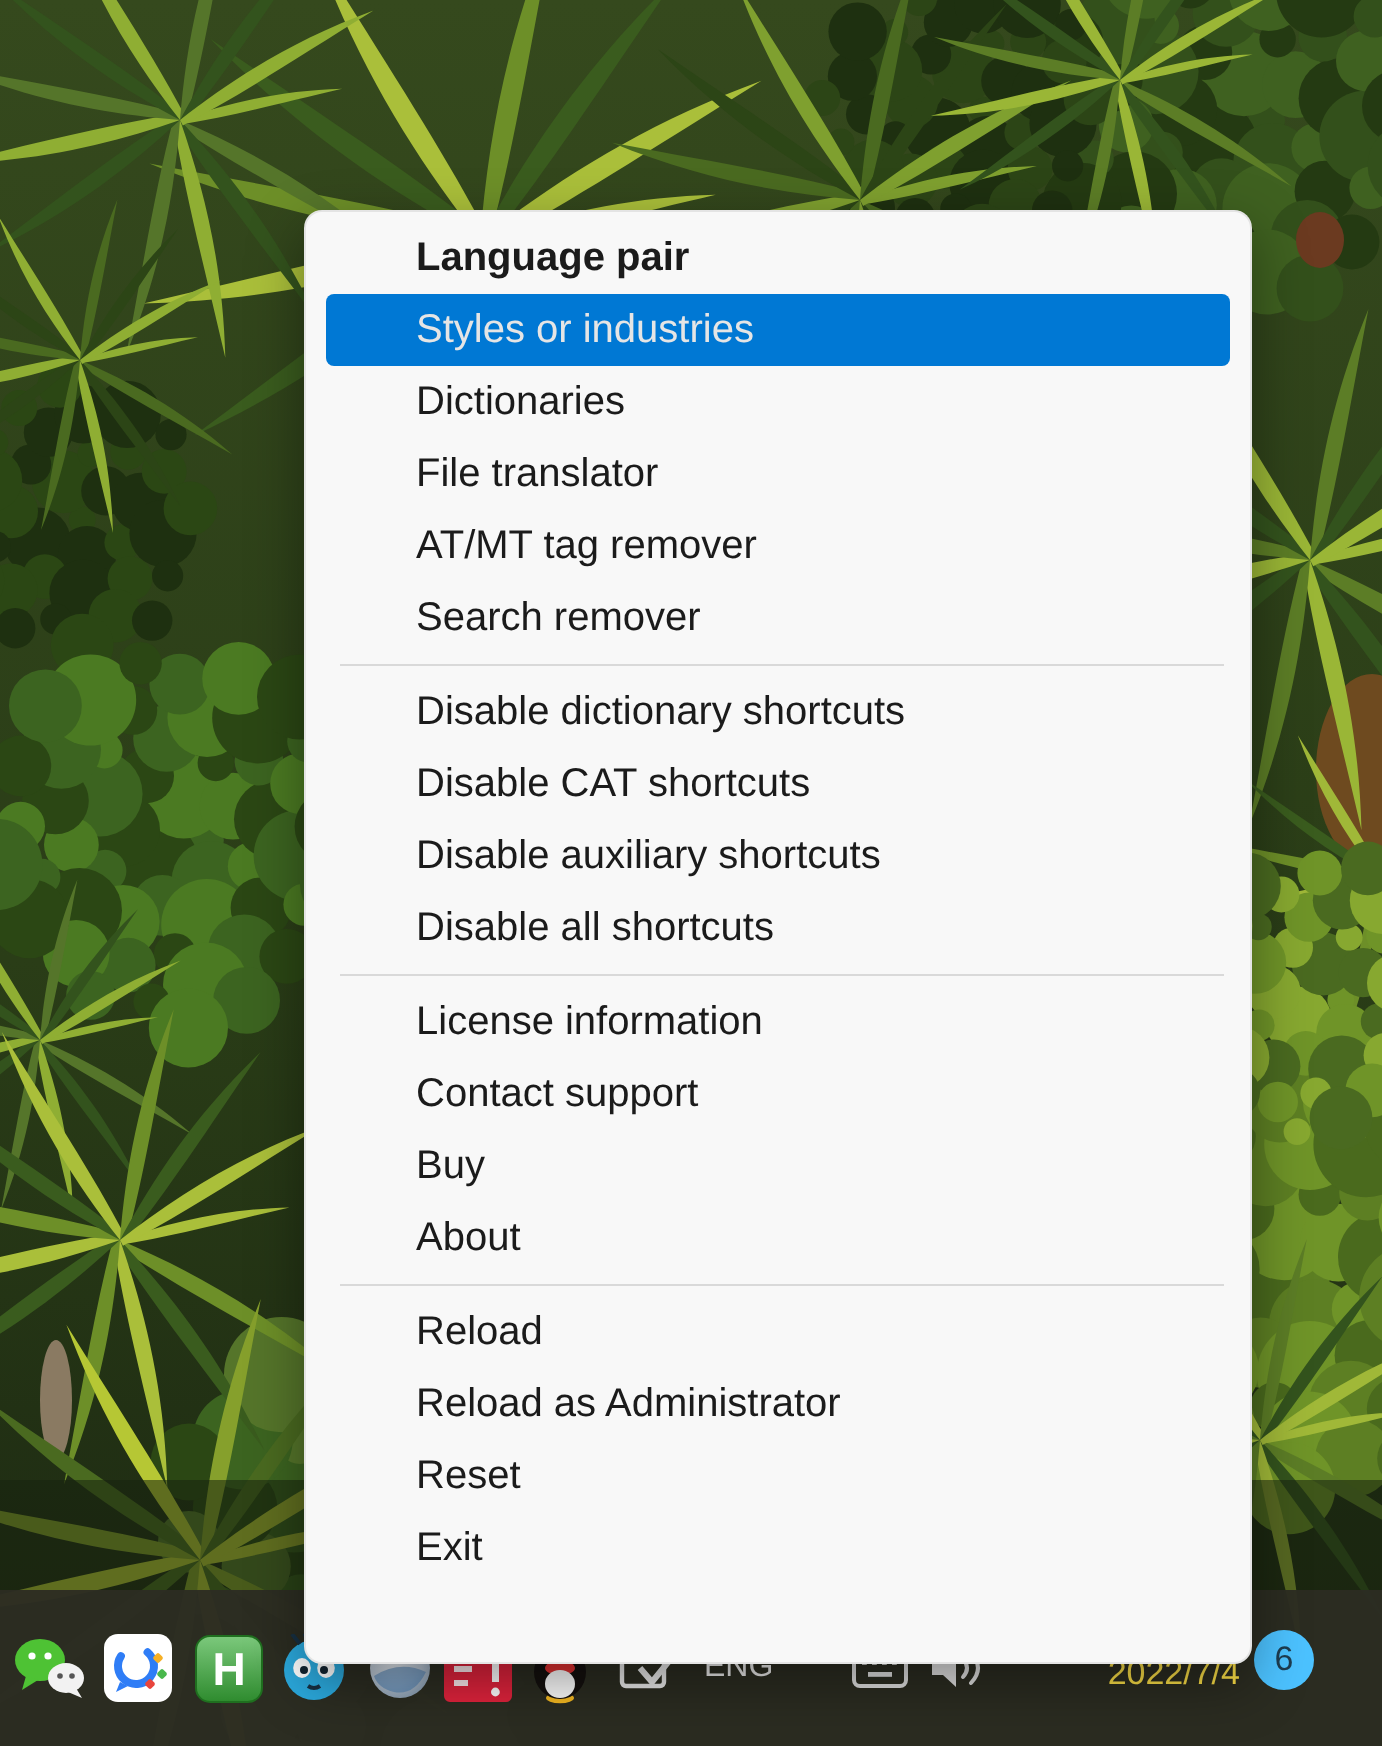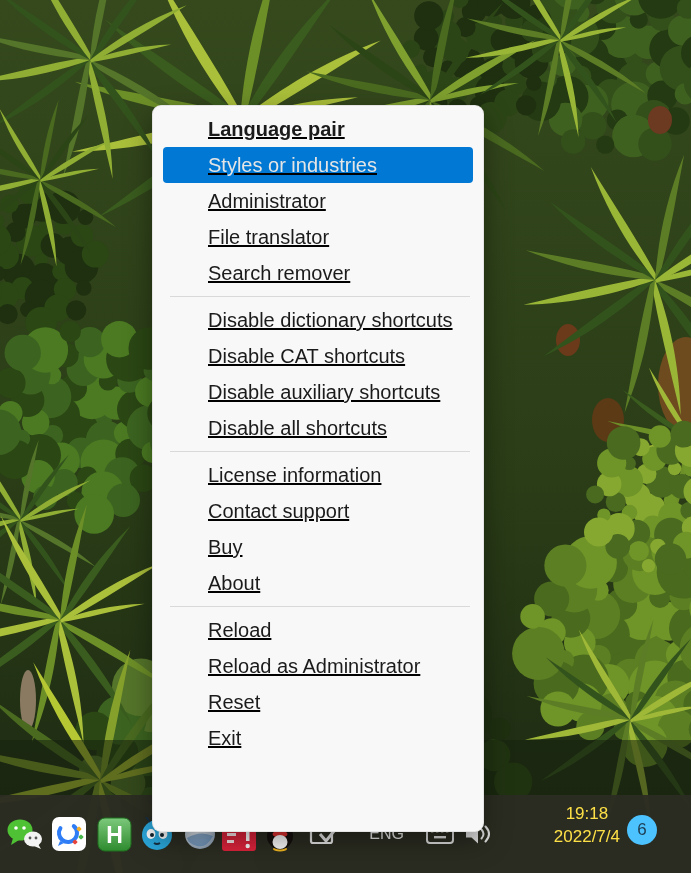--- a/index.html
+++ b/index.html
@@ -6,33 +6,33 @@
   .stage{position:relative;width:691px;height:873px;overflow:hidden;
          font-family:"Liberation Sans",sans-serif;}
   #wallpaper{position:absolute;inset:0;z-index:0;}
 
   
   .taskbar{position:absolute;left:0;top:795px;width:691px;height:78px;
            background:rgba(44,44,35,.95);z-index:1;}
   .tray-icon{position:absolute;top:21px;width:36px;height:36px;
              display:flex;align-items:center;justify-content:center;}
   .lang{position:absolute;left:352px;top:22px;width:52px;height:34px;
-        line-height:34px;text-align:right;color:#eaeaea;font-size:16px;}
+        line-height:34px;text-align:left;color:#eaeaea;font-size:16px;}
   .sysicon{position:absolute;top:27px;}
   .clockblock{position:absolute;right:71px;top:7px;text-align:center;
               color:#fde047;font-size:17px;line-height:23px;}
   .badge{position:absolute;left:627px;top:20px;width:30px;height:30px;
          border-radius:50%;background:var(--badge,#4cc2ff);color:#1d3c50;
          font-size:17px;display:flex;align-items:center;justify-content:center;}
 
   
-  .menu{position:absolute;left:152px;top:105px;width:332px;height:727px;
+  .menu{position:absolute;left:152px;top:105px;width:474px;height:727px;
         background:var(--menu-bg,#f8f8f8);border:1px solid rgba(0,0,0,.08);
         border-radius:9px;box-sizing:border-box;padding:5px 0;
-        box-shadow:0 10px 28px rgba(0,0,0,.38);z-index:2;text-decoration:underline;}
+        box-shadow:0 10px 28px rgba(0,0,0,.38);z-index:2;}
   .menu-item{height:36px;line-height:36px;margin:0 10px;padding-left:45px;
              font-size:20px;color:#1b1b1b;border-radius:4px;white-space:nowrap;}
   .menu-item.header{font-weight:700;}
   .menu-item.selected{background:var(--accent,#0078d4);color:#e5e5e5;}
   .menu-sep{height:1px;background:#d9d9d9;margin:5px 13px 5px 17px;}
 </style>
 </head>
 <body>
 
 <div class="stage">
@@ -737,22 +737,23 @@
       <div>19:18</div>
       <div>2022/7/4</div>
     </div>
 
     <div class="badge">6</div>
   </div>
 
   <div class="menu">
     <div class="menu-item header">Language pair</div>
     <div class="menu-item selected">Styles or industries</div>
-    <div class="menu-item">Administrator</div>
+    <div class="menu-item">Dictionaries</div>
     <div class="menu-item">File translator</div>
+    <div class="menu-item">AT/MT tag remover</div>
     <div class="menu-item">Search remover</div>
     <div class="menu-sep"></div>
     <div class="menu-item">Disable dictionary shortcuts</div>
     <div class="menu-item">Disable CAT shortcuts</div>
     <div class="menu-item">Disable auxiliary shortcuts</div>
     <div class="menu-item">Disable all shortcuts</div>
     <div class="menu-sep"></div>
     <div class="menu-item">License information</div>
     <div class="menu-item">Contact support</div>
     <div class="menu-item">Buy</div>

